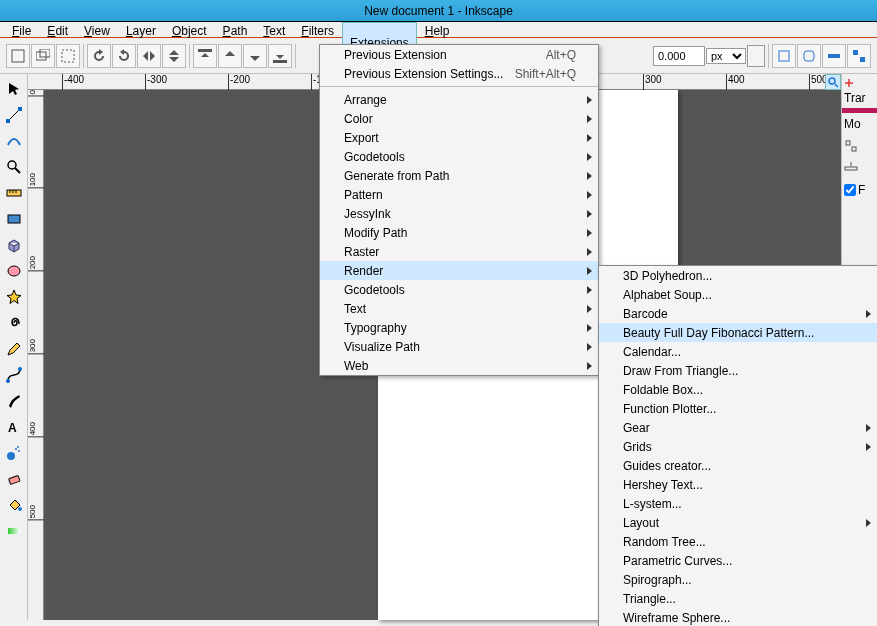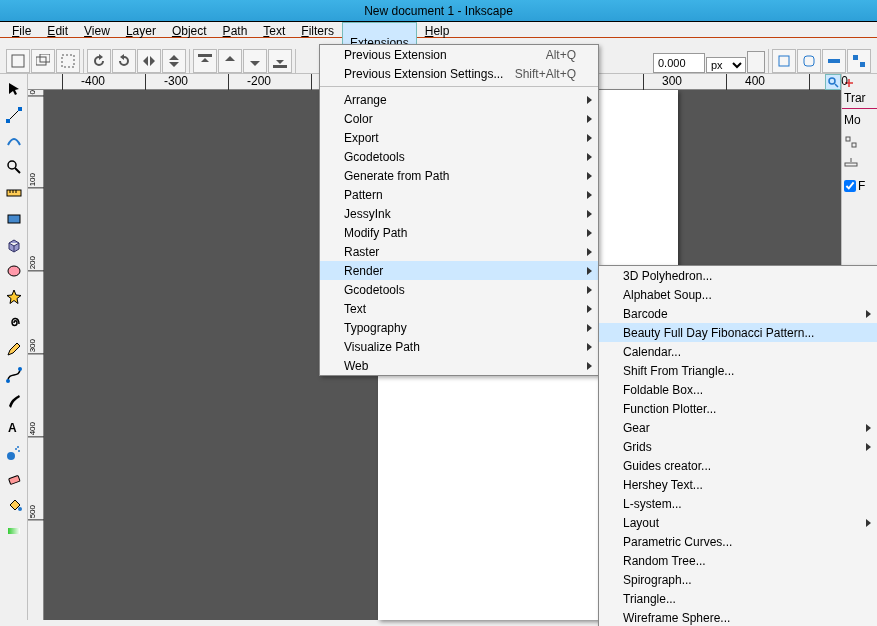--- a/index.html
+++ b/index.html
@@ -3,39 +3,39 @@
 <meta charset="utf-8">
 <style>
 * { margin: 0; padding: 0; box-sizing: border-box; font-family: "Segoe UI", Tahoma, sans-serif; font-size: 12px; }
 body { width: 877px; height: 626px; overflow: hidden; background: #f0f0f0; }
 .titlebar { height: 22px; background: linear-gradient(#3db2e6,#2ea0d8); color: #000; display: flex; align-items: center; justify-content: center; border-bottom: 1px solid #000; }
 .titlebar-text { color: #000; font-size: 12px; }
 .menubar { height: 16px; background: #f0f0f0; display: flex; align-items: flex-start; padding: 0 4px; border-bottom: 1px solid #c2410c; }
 .menubar-item { padding: 2px 8px; cursor: default; }
 .menubar-item.active { background: #cde8ff; border: 1px solid #7bb; padding: 13px 7px; }
 .menubar-item .ul { text-decoration: underline; }
-.toolbar { height: 36px; background: #f0f0f0; border-bottom: 1px solid #c0c0c0; display: flex; align-items: flex-end; padding: 0 6px; gap: 1px; }
+.toolbar { height: 36px; background: #f0f0f0; border-bottom: 1px solid #c0c0c0; display: flex; align-items: center; padding: 0 6px; gap: 1px; }
 .toolbar-btn { width: 24px; height: 24px; border: 1px solid #bbb; background: #f6f6f6; display:flex; align-items:center; justify-content:center; }
 .toolbar-sep { width: 1px; height: 24px; background: #c0c0c0; margin: 0 2px; }
 .toolbar-input { width: 52px; height: 20px; border: 1px solid #999; background: #fff; font-size: 11px; padding: 0 4px; }
 .toolbar-select { width: 40px; height: 16px; border: 1px solid #999; background: #fff; font-size: 11px; }
 .toolbar-lock { width: 18px; height: 22px; border: 1px solid #999; background: #f4f4f4; }
 .main { display: flex; height: calc(626px - 22px - 22px - 36px); }
 .toolbox { width: 28px; background: #f0f0f0; border-right: 1px solid #c0c0c0; display: flex; flex-direction: column; align-items: center; padding-top: 4px; gap: 4px; }
 .toolbox-btn { width: 22px; height: 22px; display:flex; align-items:center; justify-content:center; border: 1px solid transparent; }
 .canvas-area { flex: 1; position: relative; background: #555; }
 .ruler-h { position: absolute; left: 0; top: 0; right: 0; height: 16px; background: #f0f0f0; border-bottom: 1px solid #888; font-size: 8px; display:flex; }
-.ruler-h .tickmaj { position:absolute; top:0; height:16px; border-left:1px solid #333; font-size:12px; padding-left:18px; color:#000; }
+.ruler-h .tickmaj { position:absolute; top:0; height:16px; border-left:1px solid #333; font-size:10px; padding-left:1px; color:#000; }
 .ruler-v { position: absolute; left: 0; top: 16px; bottom:0; width: 16px; background: #f0f0f0; border-right: 1px solid #888; }
 .ruler-v .tickmaj { position:absolute; left:0; width:16px; border-top:1px solid #333; font-size:8px; color:#000; writing-mode: vertical-rl; transform: rotate(180deg); padding-top:1px;}
 .ruler-find { position:absolute; right:0; top:0; width:16px; height:16px; background:#cde8ff; border:1px solid #7bb; display:flex; align-items:center; justify-content:center;}
 .canvas { position: absolute; left: 16px; top: 16px; right: 0; bottom: 0; background: #555; }
 .page { position: absolute; left: 334px; top: 0; width: 300px; height: 530px; background: #fff; box-shadow: 2px 2px 4px rgba(0,0,0,0.4); }
 .rightpanel { width: 36px; background: #f0f0f0; border-left: 1px solid #c0c0c0; font-size: 11px; overflow:hidden;}
-.rightpanel .tab { padding: 3px 2px; border-bottom: 1px solid #be185d; }
+.rightpanel .tab { padding: 3px 2px; border-bottom: 5px solid #be185d; }
 .rightpanel .row { padding: 4px 2px; display:flex; align-items:center; gap:2px; }
 .rightpanel .chk { width:12px; height:12px; }
 .menu-popup { position: absolute; background: #f4f4f4; border: 1px solid #888; box-shadow: 2px 2px 4px rgba(0,0,0,0.3); z-index: 100; min-width: 280px; }
 .menu-item { height: 19px; display: flex; align-items: center; padding: 0 22px 0 24px; position: relative; white-space: nowrap; }
 .menu-item.highlight { background: #cde8ff; }
 .menu-item .accel { position:absolute; right: 22px; color: #555; }
 .menu-item .sub-arrow { position:absolute; right:6px; width:0; height:0; border-top:4px solid transparent; border-bottom:4px solid transparent; border-left:5px solid #333; }
 .menu-sep { height: 1px; background: #c0c0c0; margin: 3px 0; }
 #ext-menu { left: 319px; top: 44px; width: 280px; }
 #render-submenu { left: 598px; top: 265px; width: 240px; }
@@ -419,21 +419,21 @@
       <span>Barcode</span>
       <span class="sub-arrow"></span>
     </div>
     <div class="menu-item highlight">
       <span>Beauty Full Day Fibonacci Pattern...</span>
     </div>
     <div class="menu-item">
       <span>Calendar...</span>
     </div>
     <div class="menu-item">
-      <span>Shift From Triangle...</span>
+      <span>Draw From Triangle...</span>
     </div>
     <div class="menu-item">
       <span>Foldable Box...</span>
     </div>
     <div class="menu-item">
       <span>Function Plotter...</span>
     </div>
     <div class="menu-item">
       <span>Gear</span>
       <span class="sub-arrow"></span>
@@ -449,26 +449,26 @@
       <span>Hershey Text...</span>
     </div>
     <div class="menu-item">
       <span>L-system...</span>
     </div>
     <div class="menu-item">
       <span>Layout</span>
       <span class="sub-arrow"></span>
     </div>
     <div class="menu-item">
+      <span>Random Tree...</span>
+    </div>
+    <div class="menu-item">
       <span>Parametric Curves...</span>
     </div>
     <div class="menu-item">
-      <span>Random Tree...</span>
-    </div>
-    <div class="menu-item">
       <span>Spirograph...</span>
     </div>
     <div class="menu-item">
       <span>Triangle...</span>
     </div>
     <div class="menu-item">
       <span>Wireframe Sphere...</span>
     </div>
   </div>
 

